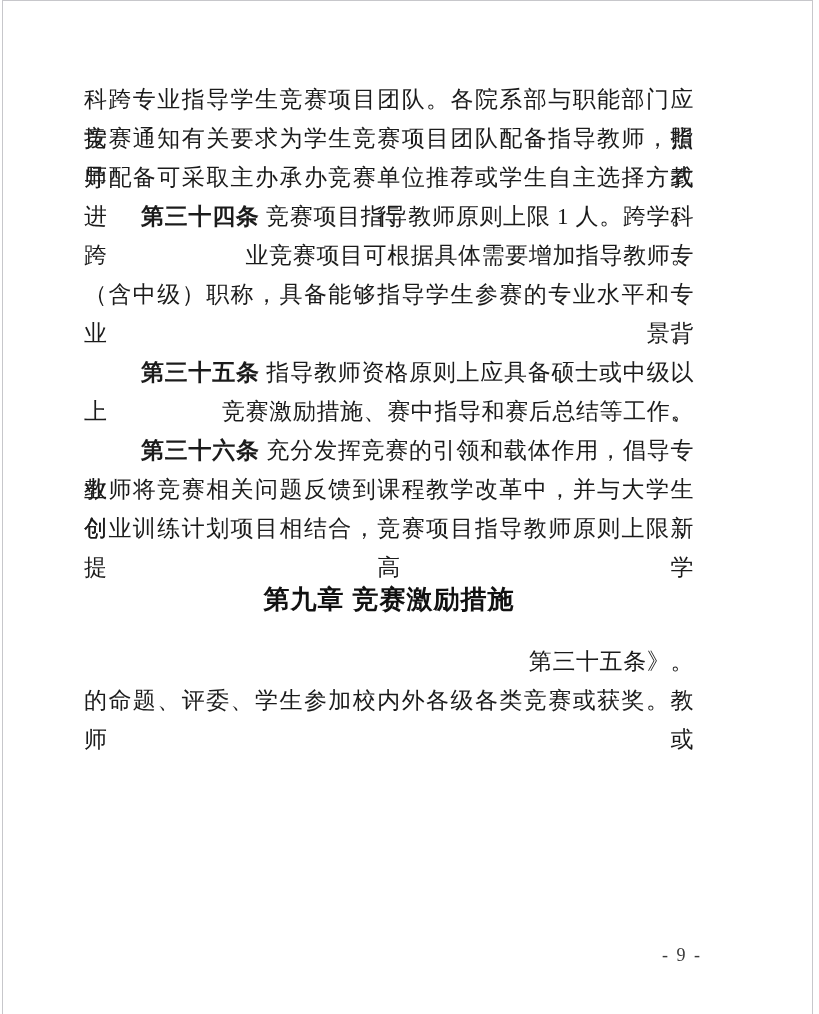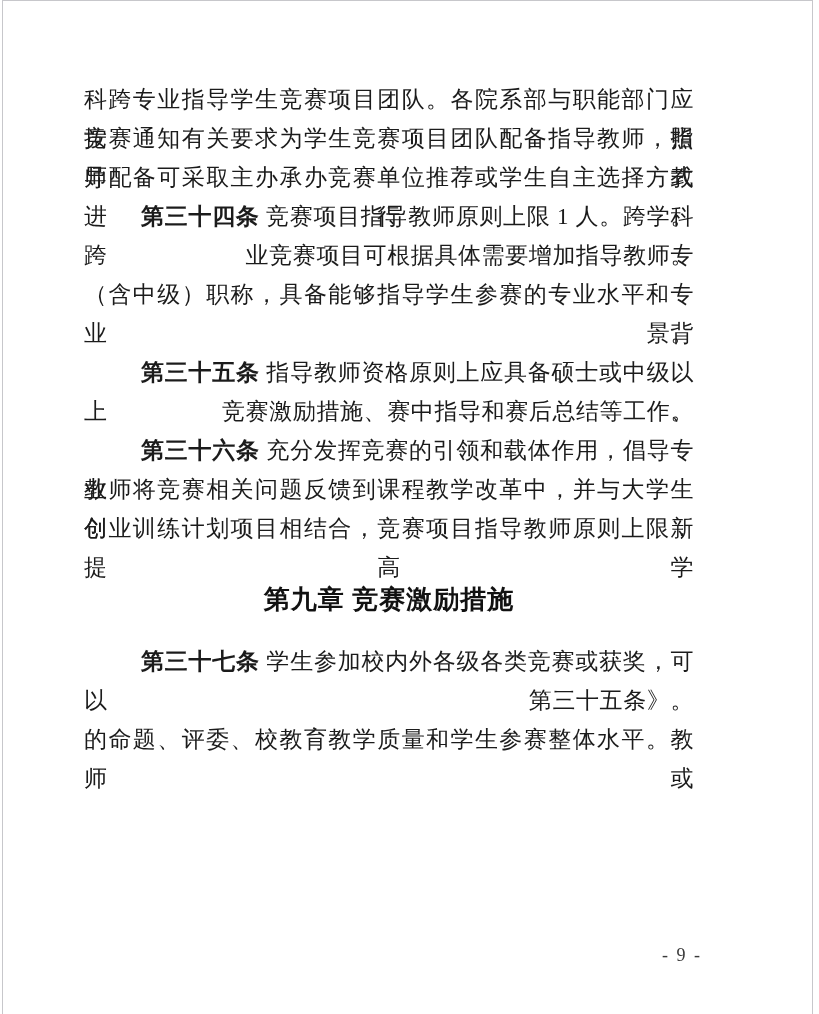--- a/index.html
+++ b/index.html
@@ -34,21 +34,21 @@
   }
   .line.fill {
     white-space: normal;
     text-align: justify;
     text-align-last: justify;
     text-justify: inter-character;
   }
   .line.indent { text-indent: 57px; }
   .bold-lead { font-weight: bold; }
   .chapter-heading {
-    font-family: Liberation Serif, serif;
+    font-family: Liberation Sans, sans-serif;
     font-weight: bold;
     font-size: 26px;
     line-height: 39px;
     text-align: center;
     color: #111111;
     letter-spacing: 1px;
     margin-top: 32px;
     margin-bottom: 23px;
   }
   .page-number {
@@ -72,18 +72,17 @@
       <div class="line indent fill"><span class="bold-lead">第三十四条</span><span> 竞赛项目指导教师原则上限 1 人。跨学科跨专</span></div>
       <div class="line"><span>业竞赛项目可根据具体需要增加指导教师。</span></div>
       <div class="line fill"><span>（含中级）职称，具备能够指导学生参赛的专业水平和专业背</span></div>
       <div class="line"><span>景。</span></div>
       <div class="line indent fill"><span class="bold-lead">第三十五条</span><span> 指导教师资格原则上应具备硕士或中级以上、</span></div>
       <div class="line"><span>竞赛激励措施、赛中指导和赛后总结等工作。</span></div>
       <div class="line indent fill"><span class="bold-lead">第三十六条</span><span> 充分发挥竞赛的引领和载体作用，倡导专业</span></div>
       <div class="line fill"><span>教师将竞赛相关问题反馈到课程教学改革中，并与大学生创新</span></div>
       <div class="line fill"><span>创业训练计划项目相结合，竞赛项目指导教师原则上限，提高学</span></div>
       <div class="chapter-heading">第九章 竞赛激励措施</div>
-      <div class="line indent fill"><span class="bold-lead">第三十七条</span><span> 学生参加校内外各级各类竞赛或获奖，可以</span></div>
       <div class="line"><span>第三十五条》。</span></div>
-      <div class="line fill"><span>的命题、评委、校教育教学质量和学生参赛整体水平。教师或</span></div>
+      <div class="line fill"><span>的命题、评委、学生参加校内外各级各类竞赛或获奖。教师或</span></div>
     </div>
   <div class="page-number">- 9 -</div>
 </div>
 
 </body></html>

